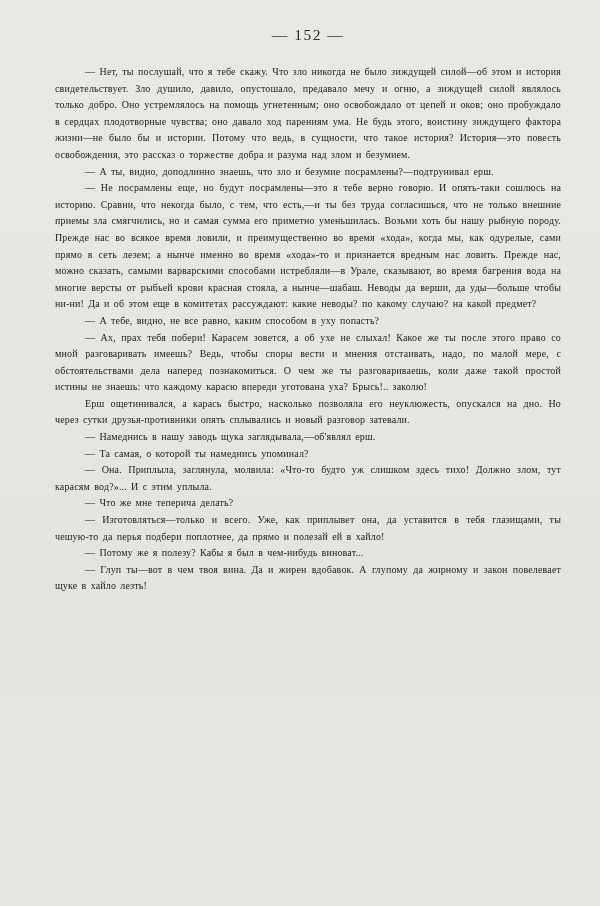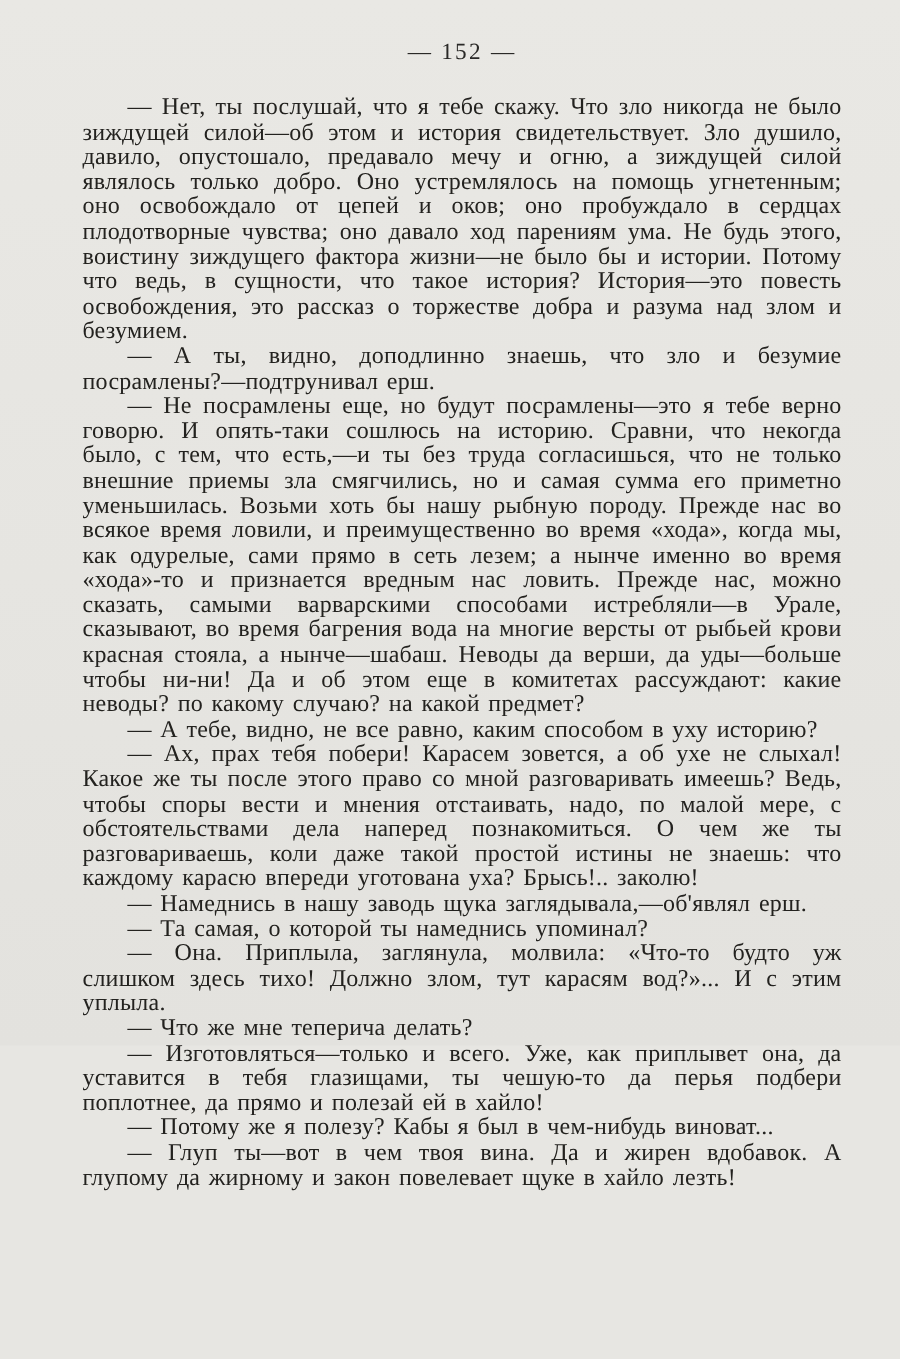--- a/index.html
+++ b/index.html
@@ -25,37 +25,38 @@
     text-align: center;
     font-size: 15.5px;
     letter-spacing: 1.5px;
     margin-bottom: 20px;
     color: #2a2927;
   }
   .text-block p {
     margin: 0;
     text-align: justify;
     text-indent: 30px;
-    font-size: 16px;
+    font-size: 10px;
     line-height: 16.6px;
     word-spacing: 1.6px;
     letter-spacing: 0.15px;
   }
 </style>
 </head>
 <body>
 
 <div class="book-page">
   <div class="page-number">— 152 —</div>
   <div class="text-block">
     <p>— Нет, ты послушай, что я тебе скажу. Что зло никогда не было зиждущей силой—об этом и история свидетельствует. Зло душило, давило, опустошало, предавало мечу и огню, а зиждущей силой являлось только добро. Оно устремлялось на помощь угнетенным; оно освобождало от цепей и оков; оно пробуждало в сердцах плодотворные чувства; оно давало ход парениям ума. Не будь этого, воистину зиждущего фактора жизни—не было бы и истории. Потому что ведь, в сущности, что такое история? История—это повесть освобождения, это рассказ о торжестве добра и разума над злом и безумием.</p>
     <p>— А ты, видно, доподлинно знаешь, что зло и безумие посрамлены?—подтрунивал ерш.</p>
     <p>— Не посрамлены еще, но будут посрамлены—это я тебе верно говорю. И опять-таки сошлюсь на историю. Сравни, что некогда было, с тем, что есть,—и ты без труда согласишься, что не только внешние приемы зла смягчились, но и самая сумма его приметно уменьшилась. Возьми хоть бы нашу рыбную породу. Прежде нас во всякое время ловили, и преимущественно во время «хода», когда мы, как одурелые, сами прямо в сеть лезем; а нынче именно во время «хода»-то и признается вредным нас ловить. Прежде нас, можно сказать, самыми варварскими способами истребляли—в Урале, сказывают, во время багрения вода на многие версты от рыбьей крови красная стояла, а нынче—шабаш. Неводы да верши, да уды—больше чтобы ни-ни! Да и об этом еще в комитетах рассуждают: какие неводы? по какому случаю? на какой предмет?</p>
-    <p>— А тебе, видно, не все равно, каким способом в уху историю?</p>
+    <p>— А тебе, видно, не все равно, каким способом в уху попасть?</p>
     <p>— Ах, прах тебя побери! Карасем зовется, а об ухе не слыхал! Какое же ты после этого право со мной разговаривать имеешь? Ведь, чтобы споры вести и мнения отстаивать, надо, по малой мере, с обстоятельствами дела наперед познакомиться. О чем же ты разговариваешь, коли даже такой простой истины не знаешь: что каждому карасю впереди уготована уха? Брысь!.. заколю!</p>
+    <p>Ерш ощетинивался, а карась быстро, насколько позволяла его неуклюжесть, опускался на дно. Но через сутки друзья-противники опять сплывались и новый разговор затевали.</p>
     <p>— Намеднись в нашу заводь щука заглядывала,—об'являл ерш.</p>
     <p>— Та самая, о которой ты намеднись упоминал?</p>
     <p>— Она. Приплыла, заглянула, молвила: «Что-то будто уж слишком здесь тихо! Должно злом, тут карасям вод?»... И с этим уплыла.</p>
     <p>— Что же мне теперича делать?</p>
     <p>— Изготовляться—только и всего. Уже, как приплывет она, да уставится в тебя глазищами, ты чешую-то да перья подбери поплотнее, да прямо и полезай ей в хайло!</p>
     <p>— Потому же я полезу? Кабы я был в чем-нибудь виноват...</p>
     <p>— Глуп ты—вот в чем твоя вина. Да и жирен вдобавок. А глупому да жирному и закон повелевает щуке в хайло лезть!</p>
   </div>
 </div>
 

